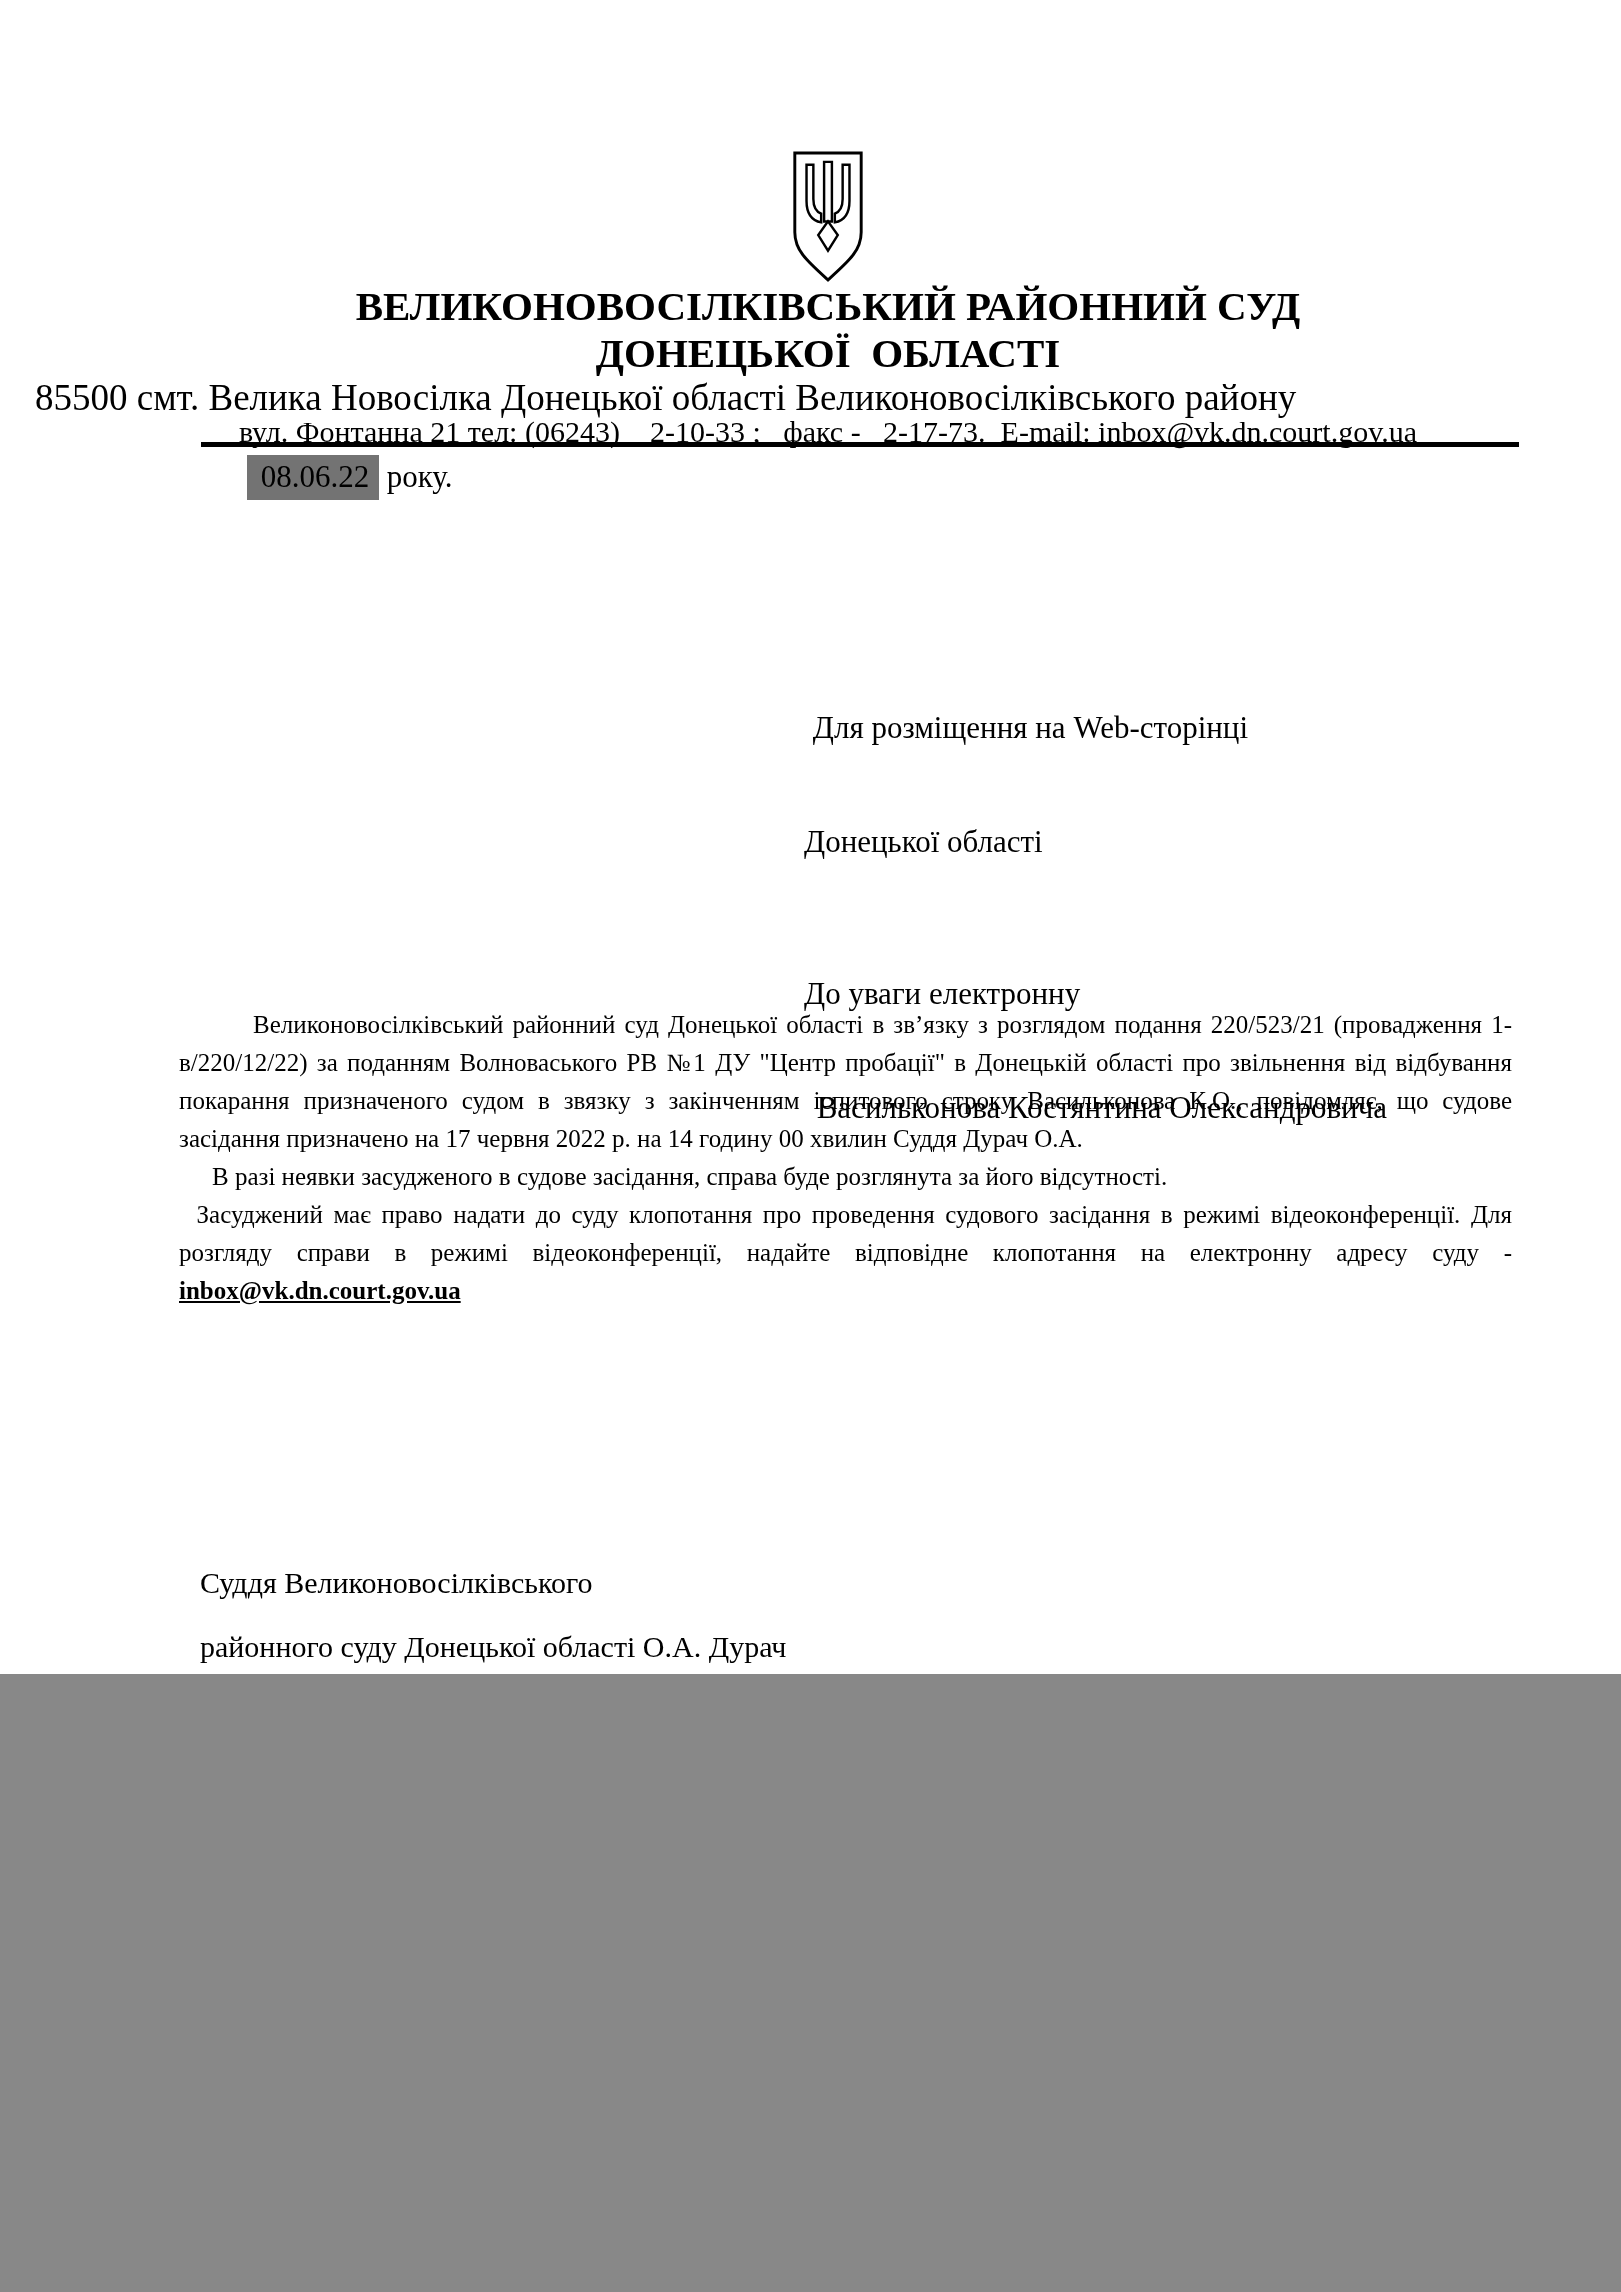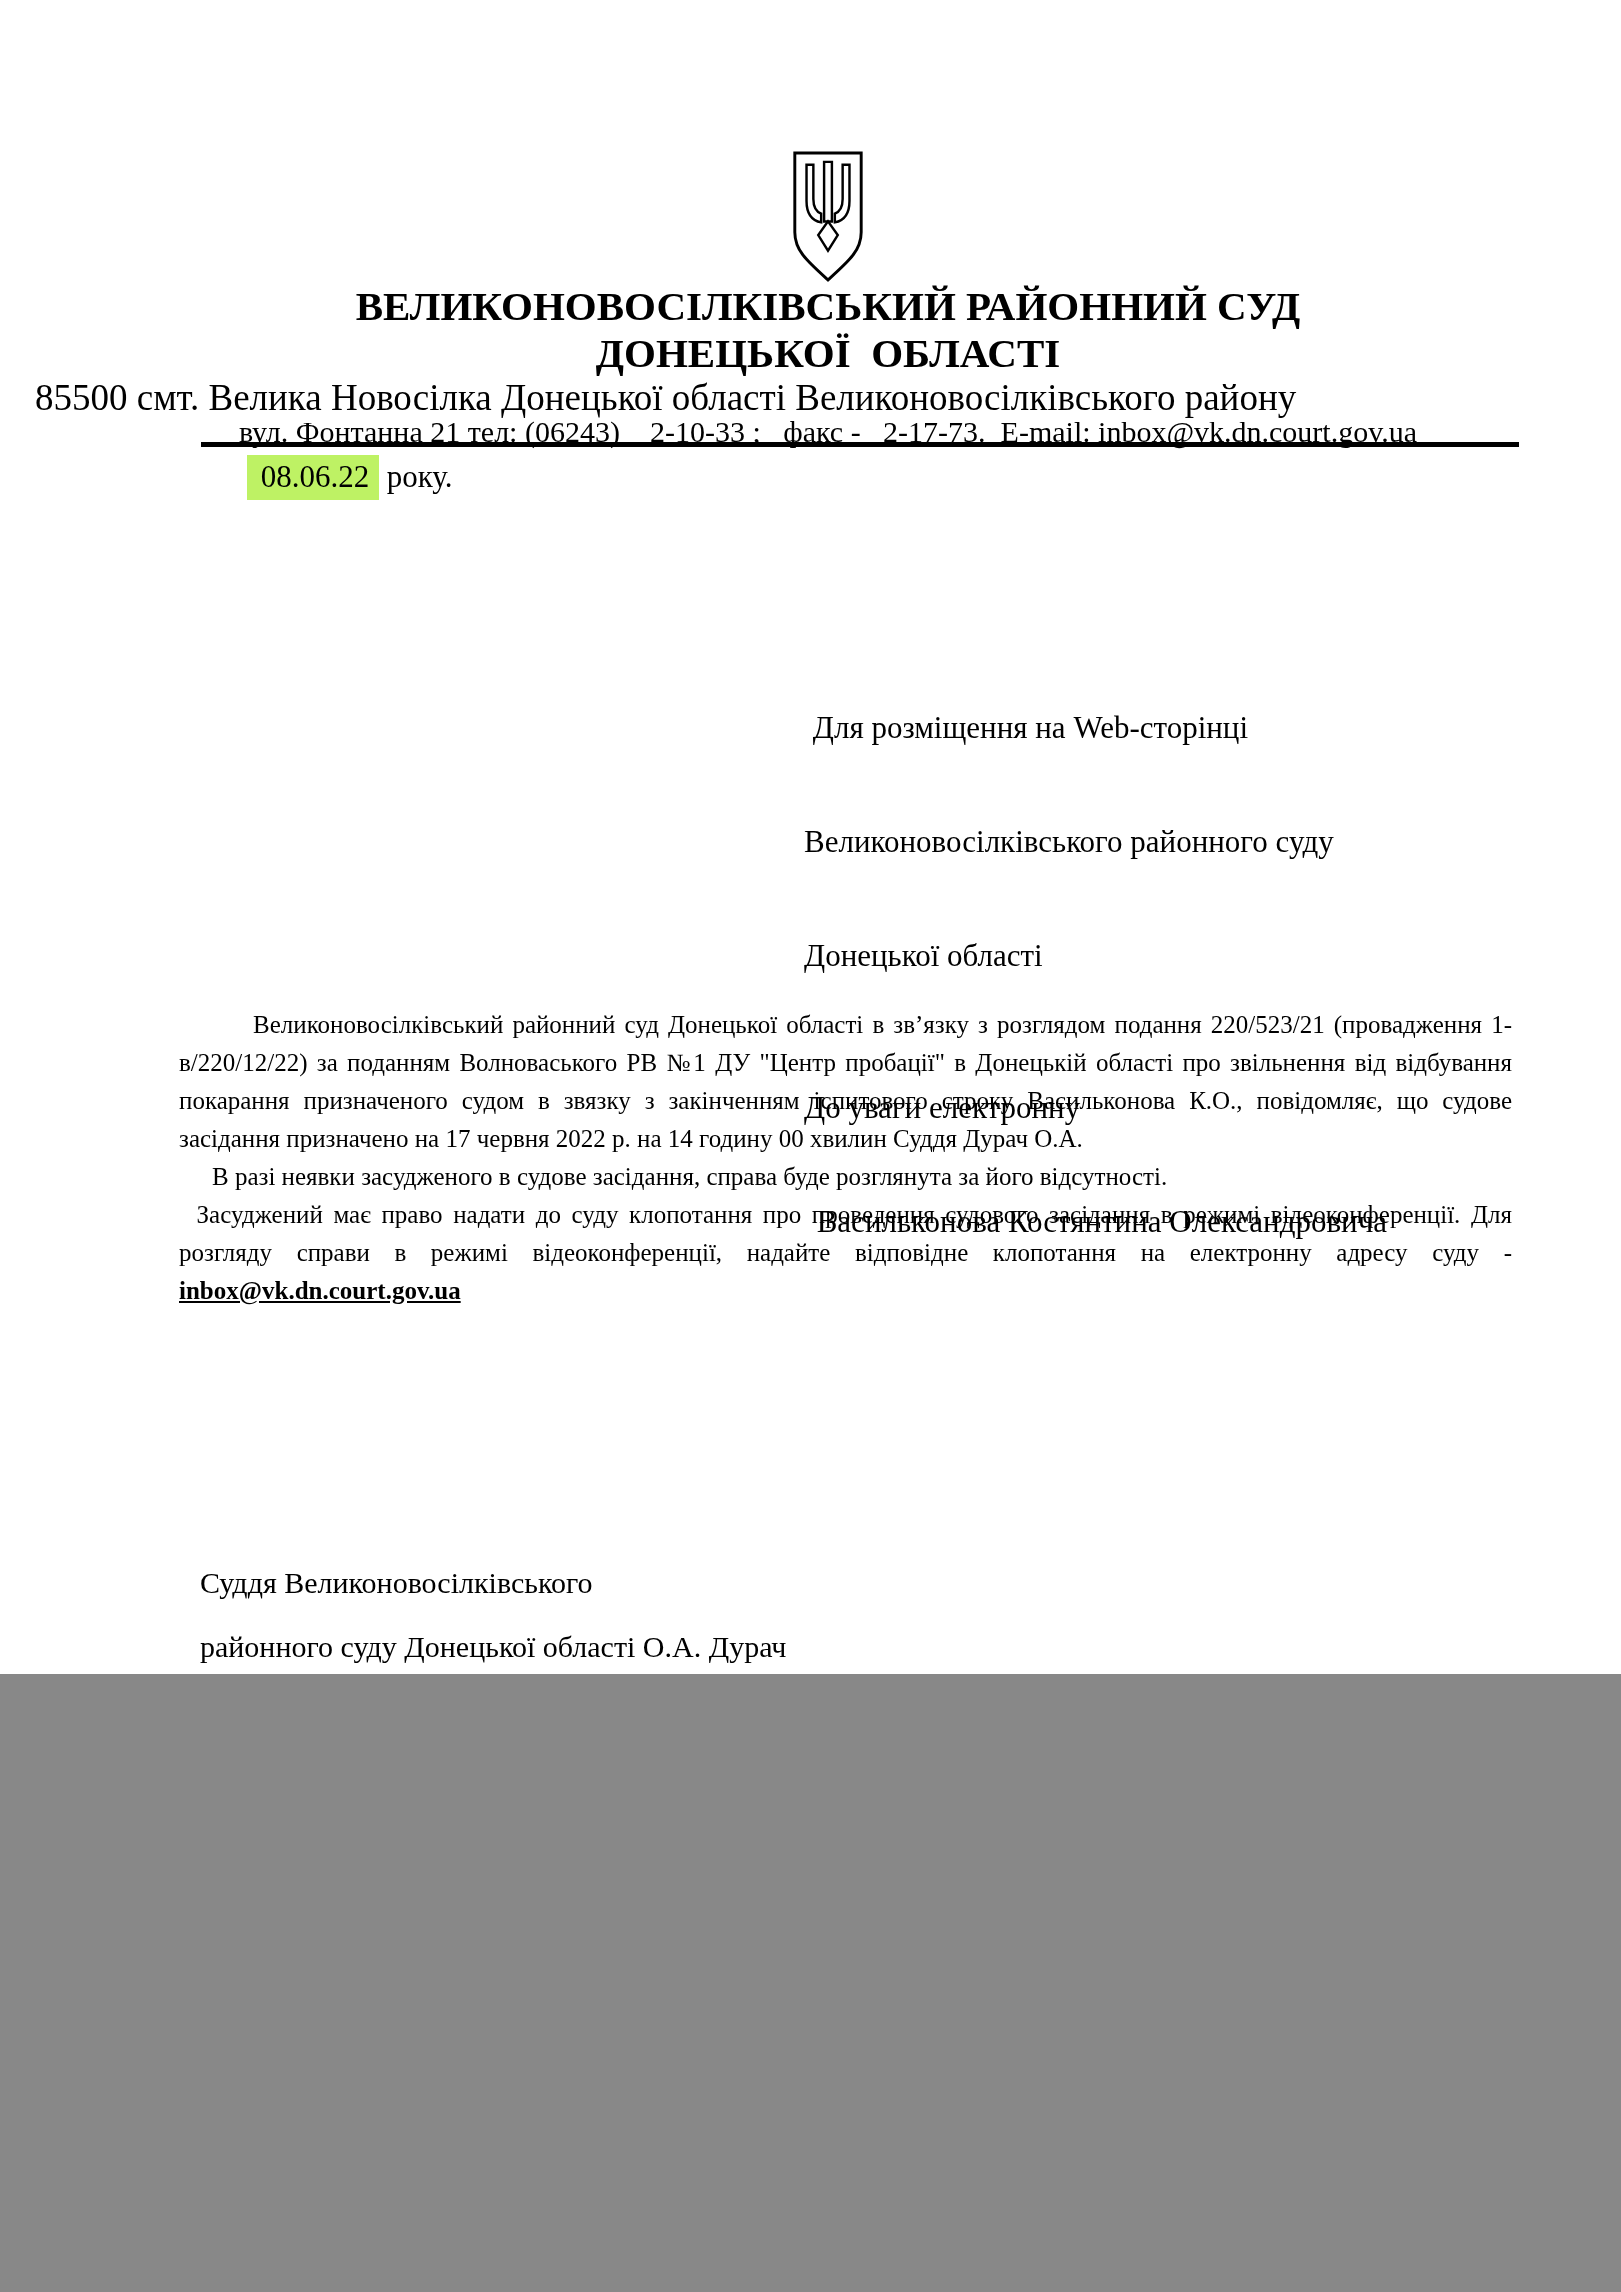--- a/index.html
+++ b/index.html
@@ -58,21 +58,21 @@
     background: #000;
   }
   
   .date-line {
     position: absolute;
     top: 459px; left: 247px;
     font-size: 31px;
     white-space: pre;
   }
   .date-highlight {
-    background: #bef264;
+    background: #737373;
     padding: 3.9px 9.8px 5.9px 13.7px;
   }
   
   .recipient {
     position: absolute;
     top: 633px; left: 804px;
     font-size: 31px;
     line-height: 38px;
     white-space: pre;
   }
@@ -127,21 +127,20 @@
   <div class="address-line">85500 смт. Велика Новосілка Донецької області Великоновосілківського району</div>
 
   <div class="contact-line"><span>вул. Фонтанна 21 тел: (06243)    2-10-33 ;   факс -   2-17-73.  E-mail: </span><span class="email-underline">inbox@vk.dn.court.gov.ua</span></div>
 
   <div class="header-rule"></div>
 
   <div class="date-line"><span class="date-highlight">08.06.22</span><span> року.</span></div>
 
   <div class="recipient">
     <div class="r-line1">Для розміщення на Web-сторінці</div>
-    <div>Великоновосілківського районного суду</div>
     <div>Донецької області</div>
     <div class="r-attention">До уваги електронну</div>
     <div class="r-name">Васильконова Костянтина Олександровича</div>
   </div>
 
   <div class="letter-body">
     <p class="para-1">Великоновосілківський районний суд Донецької області в зв’язку з розглядом подання 220/523/21 (провадження 1-в/220/12/22) за поданням Волноваського РВ №1 ДУ "Центр пробації" в Донецькій області про звільнення від відбування покарання призначеного судом в звязку з закінченням іспитового строку Васильконова К.О., повідомляє, що судове засідання призначено на 17 червня 2022 р. на 14 годину 00 хвилин Суддя Дурач О.А.</p>
     <p class="para-3">В разі неявки засудженого в судове засідання, справа буде розглянута за його відсутності.</p>
     <p class="para-4"><span>Засуджений має право надати до суду клопотання про проведення судового засідання в режимі відеоконференції. Для розгляду справи в режимі відеоконференції, надайте відповідне клопотання на електронну адресу суду - </span><span class="email-bold">inbox@vk.dn.court.gov.ua</span></p>
   </div>

